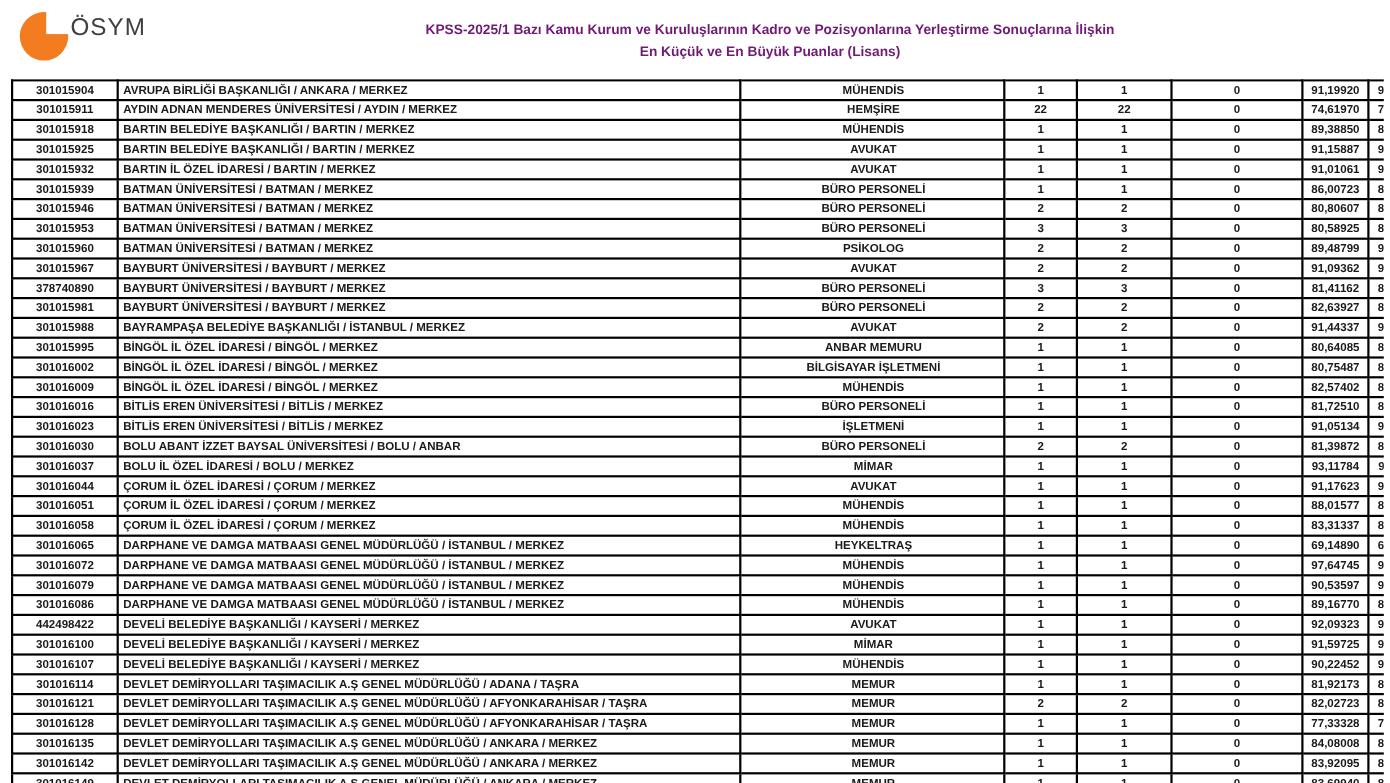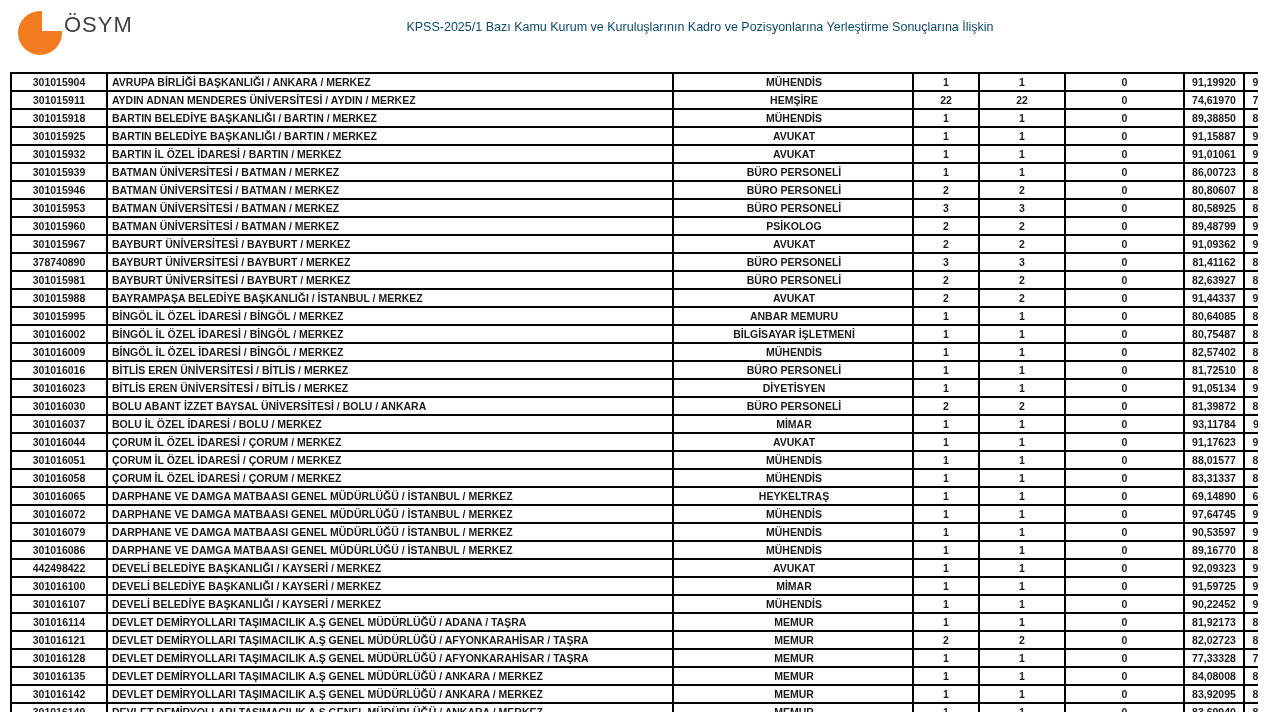--- a/index.html
+++ b/index.html
@@ -12,21 +12,21 @@
   
   .logo{position:absolute;left:18px;top:10px;width:170px;height:50px;}
   .logo-mark{position:absolute;left:0;top:1px;width:44px;height:44px;border-radius:50%;}
   .logo-notch{position:absolute;right:0;top:0;width:45%;height:45%;background:#ffffff;}
   .logo-text{
     position:absolute;left:46px;top:3px;font-size:22px;line-height:24px;
     color:#404040;letter-spacing:1px;font-weight:400;
   }
   .title{
     position:absolute;left:380px;top:17px;width:640px;
-    text-align:center;font-weight:400;font-size:12.5px;line-height:20px;color:#0c4a6e;
+    text-align:center;font-weight:700;font-size:12.5px;line-height:20px;color:#701a75;
   }
   
   .table-wrap{position:absolute;left:10px;top:72px;width:1248px;height:640px;overflow:hidden;}
   table{border-collapse:collapse;table-layout:fixed;width:1244px;}
   td{
     border:2px solid #000000;height:16px;line-height:15px;padding:0 2px;
     font-weight:700;font-size:10.5px;color:#1a1a1a;
     white-space:nowrap;overflow:hidden;
   }
   td.c0{text-align:center;width:90px;margin-left:44px;}
@@ -43,20 +43,21 @@
 
 <div class="header">
   <div class="logo">
     <div class="logo-mark" style="background: rgb(243, 123, 32);">
       <div class="logo-notch"></div>
     </div>
     <div class="logo-text">ÖSYM</div>
   </div>
   <div class="title">
     <div>KPSS-2025/1 Bazı Kamu Kurum ve Kuruluşlarının Kadro ve Pozisyonlarına Yerleştirme Sonuçlarına İlişkin</div>
+    <div>En Küçük ve En Büyük Puanlar (Lisans)</div>
   </div>
 </div>
 
 <div class="table-wrap">
   <table>
     <tbody id="tbody">
         <tr>
           <td class="c0">301015904</td>
           <td class="c1">AVRUPA BİRLİĞİ BAŞKANLIĞI / ANKARA / MERKEZ</td>
           <td class="c2">MÜHENDİS</td>
@@ -222,30 +223,30 @@
           <td class="c2">BÜRO PERSONELİ</td>
           <td class="c3">1</td>
           <td class="c4">1</td>
           <td class="c5">0</td>
           <td class="c6">81,72510</td>
           <td class="c7">81,72510</td>
         </tr>
         <tr>
           <td class="c0">301016023</td>
           <td class="c1">BİTLİS EREN ÜNİVERSİTESİ / BİTLİS / MERKEZ</td>
-          <td class="c2">DİYETİSYEN</td>
+          <td class="c2">İŞLETMENİ</td>
           <td class="c3">1</td>
           <td class="c4">1</td>
           <td class="c5">0</td>
           <td class="c6">91,05134</td>
           <td class="c7">91,05134</td>
         </tr>
         <tr>
           <td class="c0">301016030</td>
-          <td class="c1">BOLU ABANT İZZET BAYSAL ÜNİVERSİTESİ / BOLU / ANKARA</td>
+          <td class="c1">BOLU ABANT İZZET BAYSAL ÜNİVERSİTESİ / BOLU / ANBAR</td>
           <td class="c2">BÜRO PERSONELİ</td>
           <td class="c3">2</td>
           <td class="c4">2</td>
           <td class="c5">0</td>
           <td class="c6">81,39872</td>
           <td class="c7">81,61709</td>
         </tr>
         <tr>
           <td class="c0">301016037</td>
           <td class="c1">BOLU İL ÖZEL İDARESİ / BOLU / MERKEZ</td>

